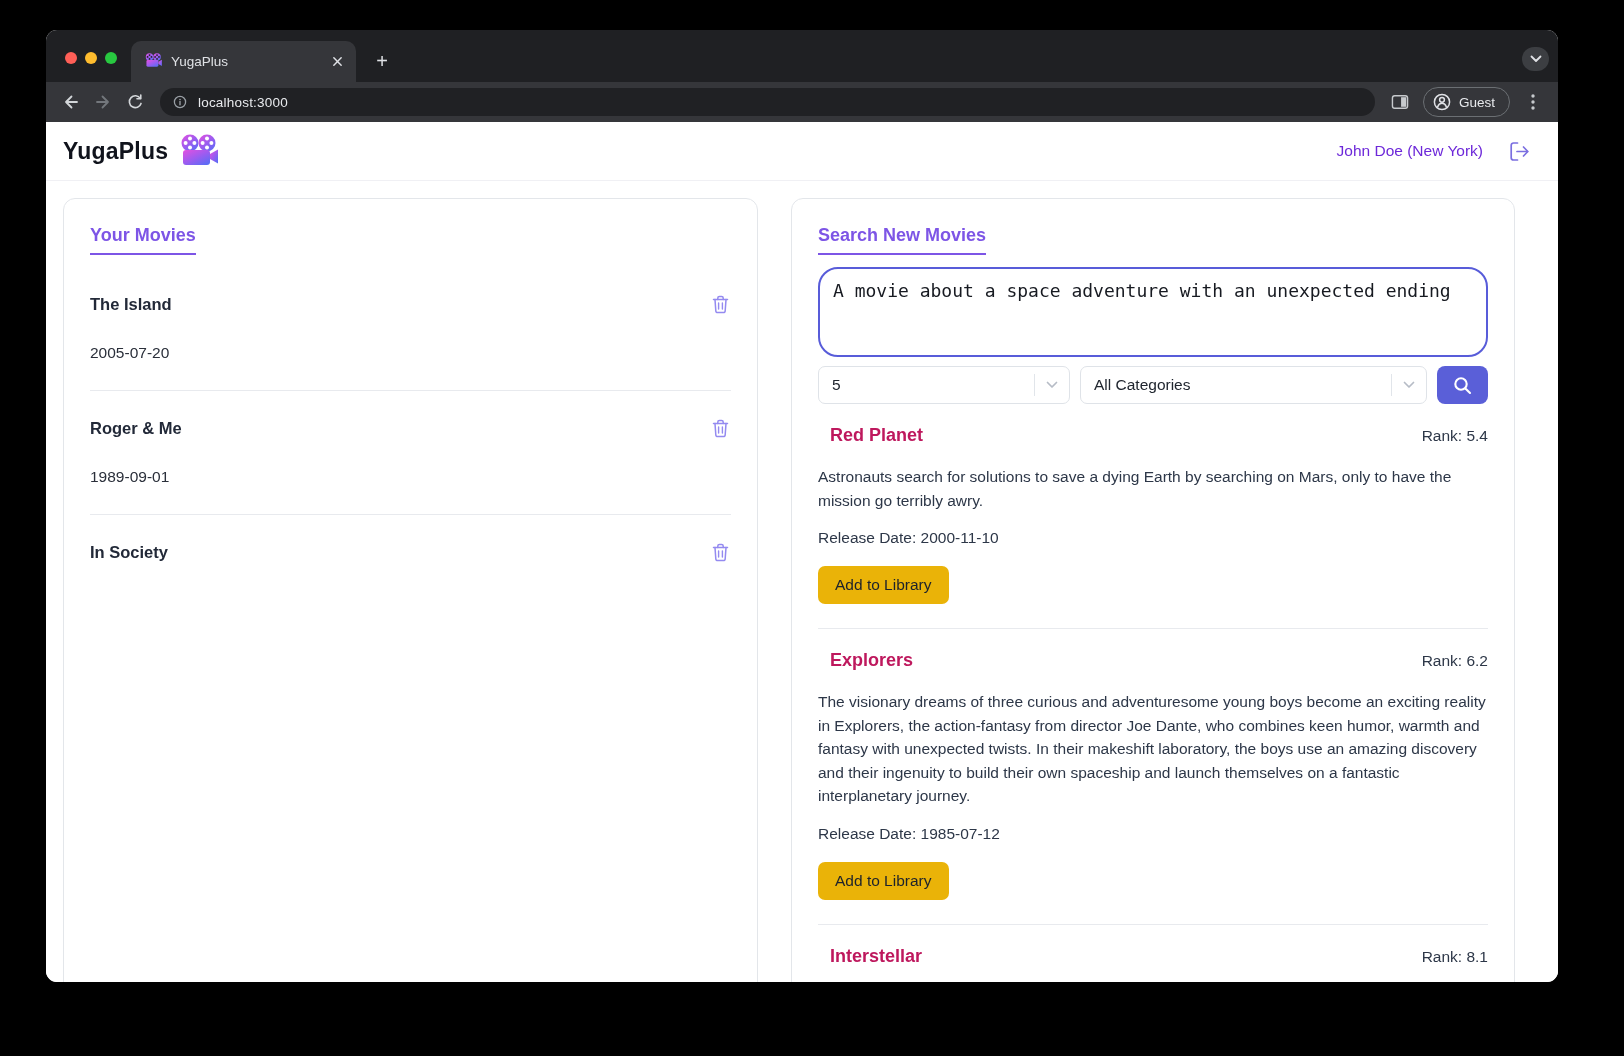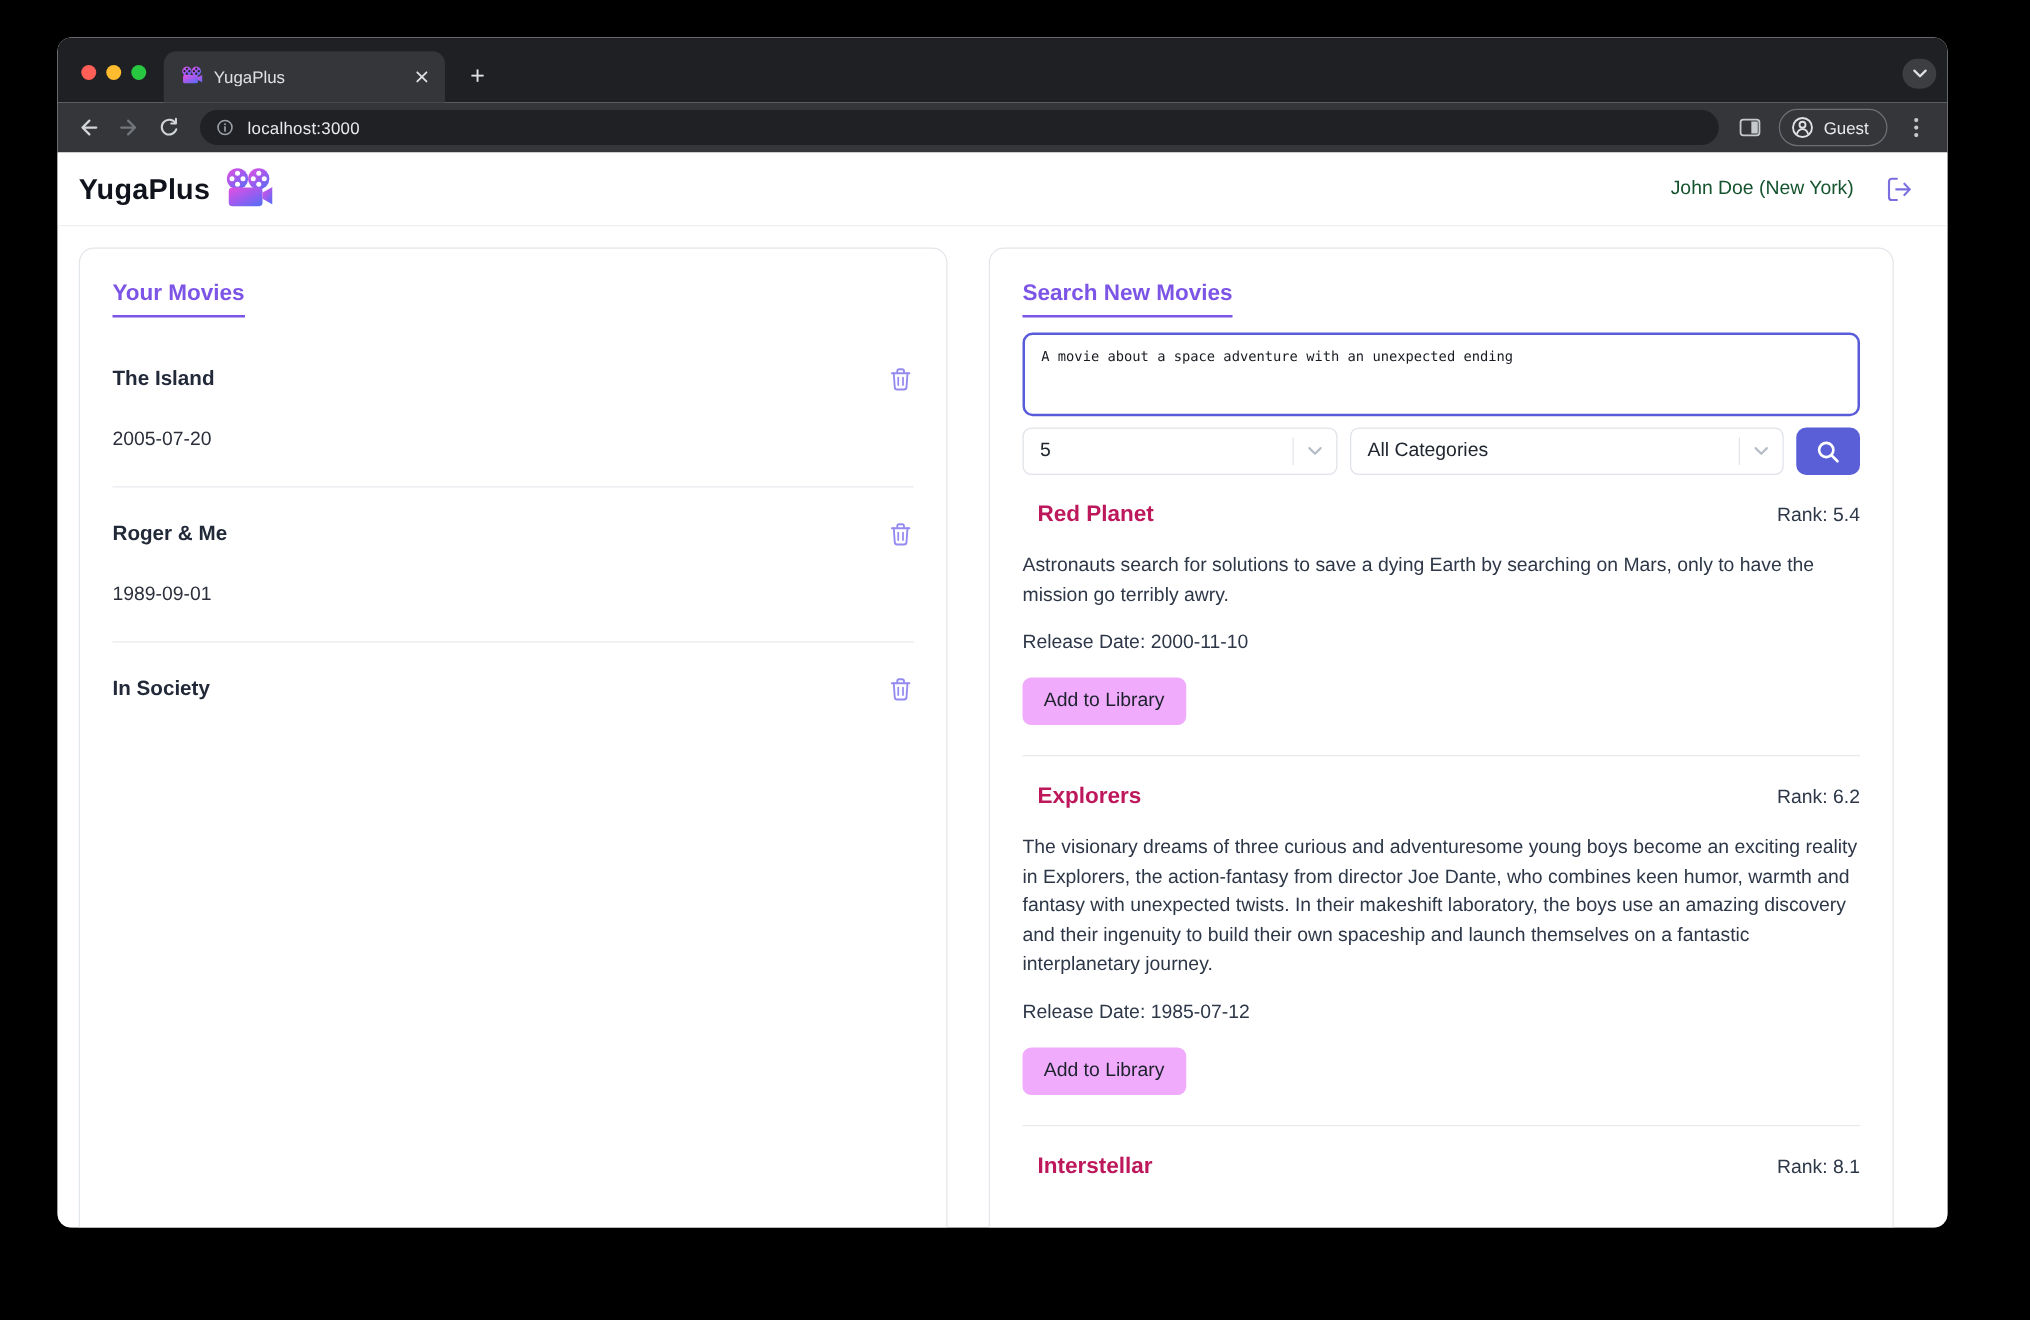--- a/index.html
+++ b/index.html
@@ -33,61 +33,61 @@
   .addr-url { margin-left:6px; letter-spacing:.2px; }
   .guest { height:30px; border:1px solid #6b6f73; border-radius:15px; display:flex; align-items:center;
            gap:7px; padding:0 14px 0 8px; color:#e8eaed; font-size:13.5px; margin:0 6px; cursor:pointer; flex:none; }
 
   
   .page { height:860px; background:#fff; overflow:hidden; }
   .app-header { height:58px; display:flex; align-items:center; padding:0 26px 0 17px; box-shadow:0 1px 0 #f0f0f4; }
   .brand { font-size:23px; font-weight:800; color:#10131c; letter-spacing:.2px; }
   .brand-icon { margin-left:12px; display:flex; }
   .spacer { flex:1; }
-  .user-label { color:#14532d; font-size:15.5px; margin-right:26px; cursor:pointer; }
+  .user-label { color:#6d28d9; font-size:15.5px; margin-right:26px; cursor:pointer; }
   .logout-btn { display:flex; cursor:pointer; }
 
   .content { display:flex; gap:33px; padding:18px 43px 0 17px; align-items:flex-start; }
   .card { background:#fff; border:1px solid #e3e6ea; border-radius:12px; padding:20px 26px; height:840px; overflow:hidden; }
   .card-left { width:695px; flex:none; }
   .card-right { flex:1; }
   .card h2 { margin-bottom:12px; }
   .card-title { display:inline-block; font-size:18px; font-weight:700; color:#7d55e6;
                 padding-bottom:7px; border-bottom:2px solid #7d55e6; }
 
   
   .movie-item { padding:26px 0 28px; border-bottom:1px solid #e8eaee; }
   .movie-item:last-child { border-bottom:none; }
   .movie-head { display:flex; align-items:center; justify-content:space-between; }
   .movie-title { font-size:16.5px; font-weight:700; color:#222938; }
   .trash-btn { background:none; border:none; cursor:pointer; display:flex; padding:2px; }
   .movie-date { margin-top:28px; font-size:15.5px; color:#2a2f3a; }
 
   
-  .query-box { width:100%; height:67px; margin-top:12px; border:2px solid #585cd9; border-radius:8px;
-               padding:11px 13px; font-family:"DejaVu Sans Mono",monospace; font-size:11px; color:#171a21;
+  .query-box { width:100%; height:90px; margin-top:12px; border:2px solid #585cd9; border-radius:20px;
+               padding:11px 13px; font-family:"DejaVu Sans Mono",monospace; font-size:18px; color:#171a21;
                resize:none; outline:none; display:block; }
   .controls { display:flex; gap:10px; margin-top:9px; }
   .select { height:38px; border:1px solid #dfe3e8; border-radius:7px; display:flex; align-items:center;
             padding-left:13px; font-size:15.5px; color:#20262f; background:#fff; cursor:pointer; }
   .select-limit { width:252px; flex:none; }
   .select-cat { flex:1; }
   .select .sep { width:1px; height:22px; background:#e1e5ea; margin-left:auto; }
   .select .chev { padding:0 11px; display:flex; }
   .search-btn { width:51px; height:38px; flex:none; background:#5a5fd8; border:none; border-radius:8px;
                 display:flex; align-items:center; justify-content:center; cursor:pointer; }
 
   .result { padding:21px 0 24px; border-bottom:1px solid #e8eaee; }
   .result:last-child { border-bottom:none; }
   .result-head { display:flex; align-items:baseline; justify-content:space-between; }
   .result-title { font-size:18px; font-weight:700; color:#be185d;margin-left:12px; }
   .result-rank { font-size:15.5px; color:#2d3748; }
   .result-desc { margin-top:19px; font-size:15.5px; line-height:23.5px; color:#2d3748; }
   .result-release { margin-top:17px; font-size:15.5px; color:#2d3748; }
-  .add-btn { margin-top:19px; background:#f0abfc; color:#1c222c; border:none; border-radius:7px;
+  .add-btn { margin-top:19px; background:#eab308; color:#1c222c; border:none; border-radius:7px;
              padding:10px 17px; font-size:15.5px; font-family:inherit; cursor:pointer; display:inline-block; }
 </style>
 </head>
 <body>
 
 <div class="window">
 
   <div class="tabstrip">
     <div class="traffic">
       <span class="tl-red"></span>

